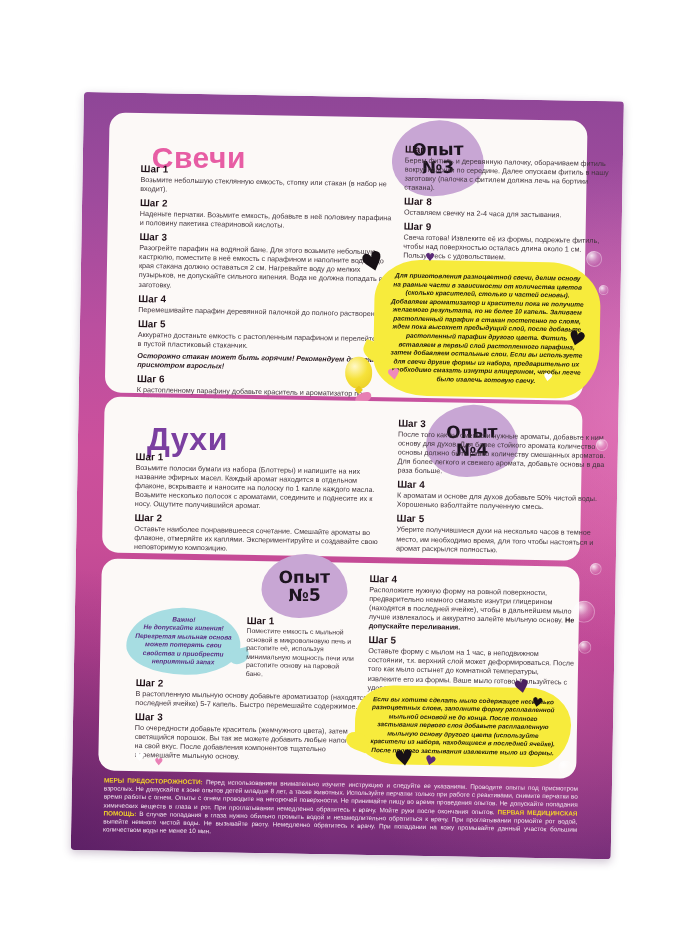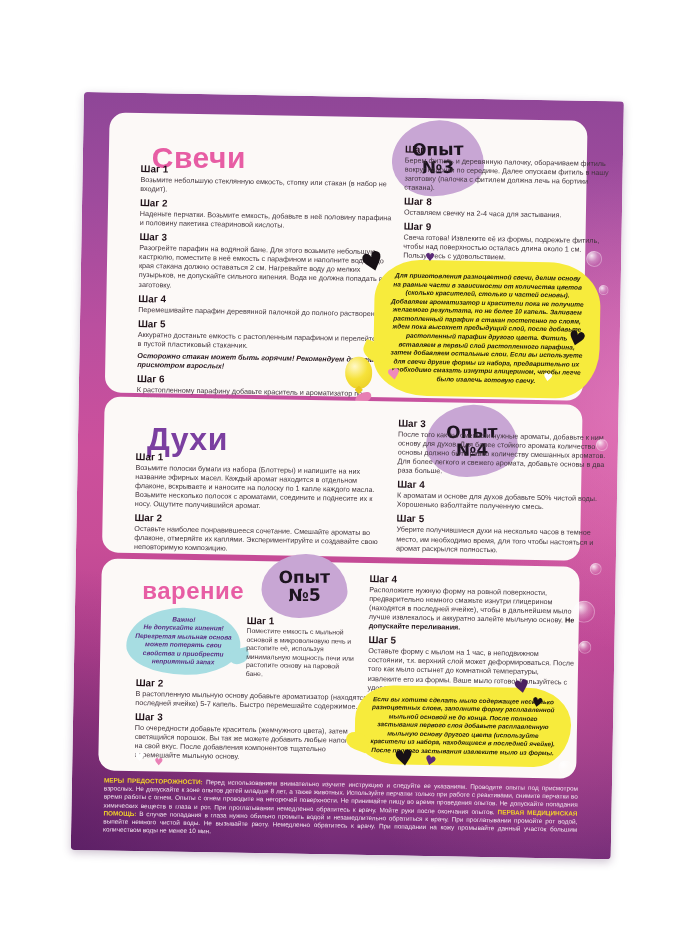--- a/index.html
+++ b/index.html
@@ -190,21 +190,20 @@
         </div>
         <div class="step">
           <h3 class="step-label">Шаг 5</h3>
           <p class="step-text">Уберите получившиеся духи на несколько часов в темное место, им необходимо время, для того чтобы настояться и аромат раскрылся полностью.</p>
         </div>
       </div>
     </section>
 
     <section class="card card3">
       <h1 class="title pink t3">
-        <span style="display:block;">варение</span>
       </h1>
       <div class="badge bdg3">
         <span>Опыт</span>
         <span>№5</span>
       </div>
 
       <div class="bubble imp">
         <p>Важно!</p>
         <p>Не допускайте кипения! Перегретая мыльная основа может потерять свои свойства и приобрести неприятный запах</p>
       </div>

